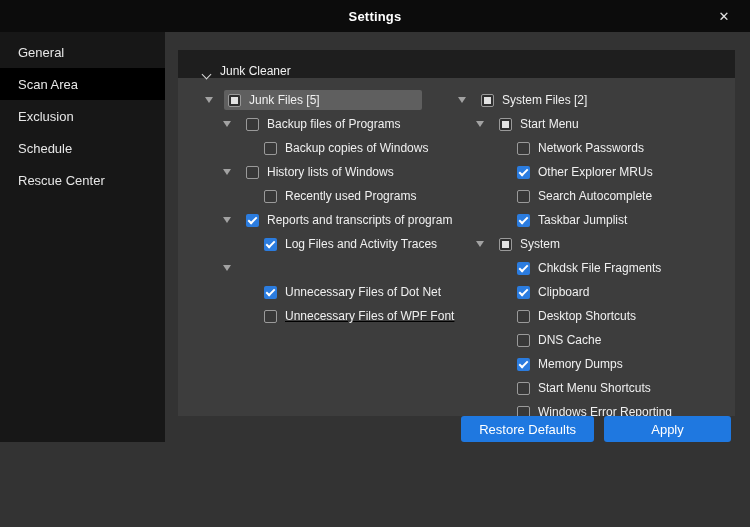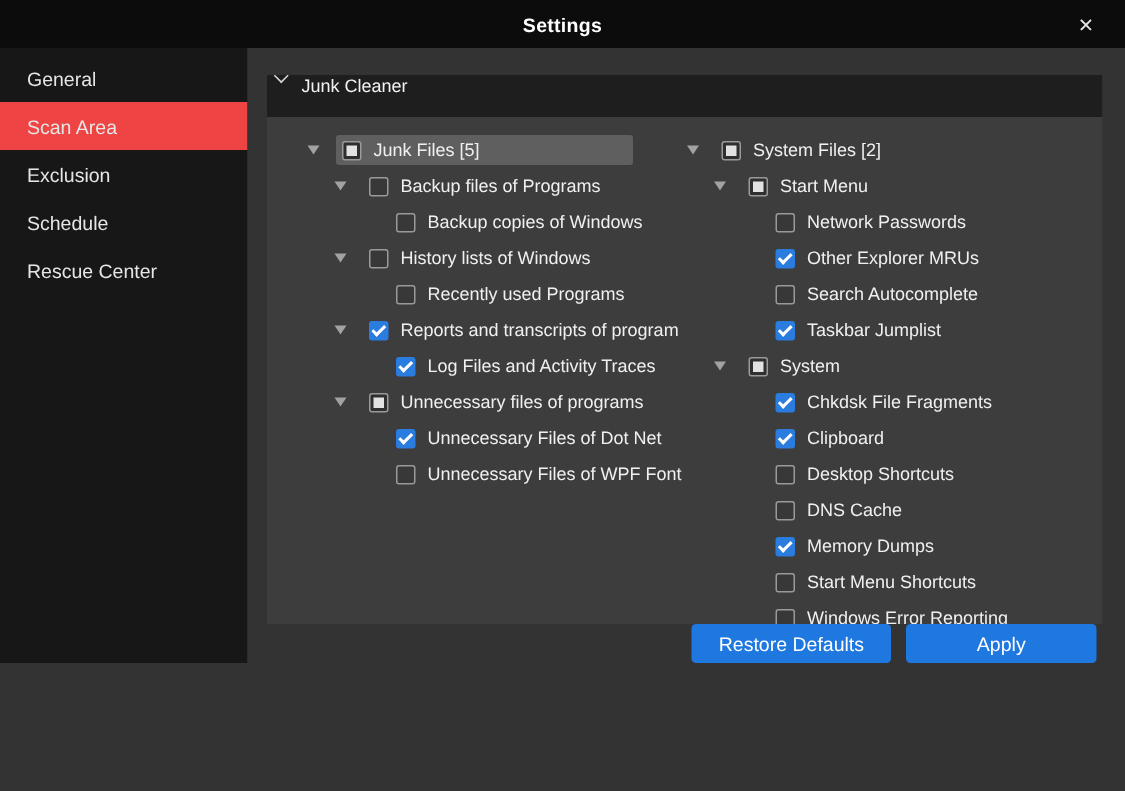--- a/index.html
+++ b/index.html
@@ -14,27 +14,27 @@
   
   .titlebar{flex:0 0 32px;height:32px;background:#0c0c0c;display:flex;align-items:center;position:relative;}
   .title{flex:1;text-align:center;color:#ffffff;font-size:13px;font-weight:700;letter-spacing:.2px;}
   .close{position:absolute;right:10px;top:0;height:32px;width:32px;display:flex;align-items:center;justify-content:center;
     color:#e3e3e3;font-size:13px;cursor:pointer;}
 
   
   .body{flex:1;display:flex;min-height:0;}
   .sidebar{width:165px;flex:0 0 165px;background:#171717;padding-top:4px;box-sizing:border-box;}
   .side-item{height:32px;display:flex;align-items:center;padding-left:18px;color:#e6e6e6;font-size:13px;cursor:pointer;}
-  .side-item.selected{background:#ef4444;}
+  .side-item.selected{background:#000000;}
 
   .main{flex:1;display:flex;flex-direction:column;background:#333333;min-width:0;}
 
   
   .panel{margin:18px 15px 0 13px;height:410px;background:#3d3d3d;display:flex;flex-direction:column;overflow:hidden;}
-  .panel-header{flex:0 0 28px;height:28px;background:#1e1e1e;display:flex;align-items:flex-start;padding-left:6px;
+  .panel-header{flex:0 0 28px;height:28px;background:#1e1e1e;display:flex;align-items:flex-end;padding-left:25px;
     color:#f2f2f2;font-size:12px;gap:10px;cursor:pointer;}
   .chev{width:6px;height:6px;border-right:1.5px solid #d8d8d8;border-bottom:1.5px solid #d8d8d8;
     transform:rotate(45deg);margin-top:-3px;}
 
   
   .tree{flex:1;display:flex;padding:10px 12px 0 12px;overflow:hidden;}
   .tree-col{width:253px;flex:0 0 253px;display:flex;flex-direction:column;}
   .tree-col:last-child{flex:1;width:auto;}
   .tree-row{height:24px;flex:0 0 24px;display:flex;align-items:center;box-sizing:border-box;}
   .exp-slot{width:14px;flex:0 0 14px;display:flex;justify-content:center;margin-right:8px;}
@@ -151,33 +151,29 @@
                 <span class="exp-slot"></span>
                 <span class="row-body">
                   <span class="cb checked"></span>
                   <span class="lbl">Log Files and Activity Traces</span>
                 </span>
               </div>
               <div class="tree-row" style="padding-left: 30px;">
                 <span class="exp-slot">
                   <span class="exp"></span>
                 </span>
-                <span class="row-body">
-                  <span class="cb partial"></span>
-                  <span class="lbl">Unnecessary files of programs</span>
-                </span>
               </div>
               <div class="tree-row" style="padding-left: 48px;">
                 <span class="exp-slot"></span>
                 <span class="row-body">
                   <span class="cb checked"></span>
                   <span class="lbl">Unnecessary Files of Dot Net</span>
                 </span>
               </div>
-              <div class="tree-row" style="padding-left: 48px;">
+              <div class="tree-row" style="padding-left: 48px; text-decoration: underline;">
                 <span class="exp-slot"></span>
                 <span class="row-body">
                   <span class="cb unchecked"></span>
                   <span class="lbl">Unnecessary Files of WPF Font</span>
                 </span>
               </div>
             </div>
             <div class="tree-col">
               <div class="tree-row" style="padding-left: 12px;">
                 <span class="exp-slot">

